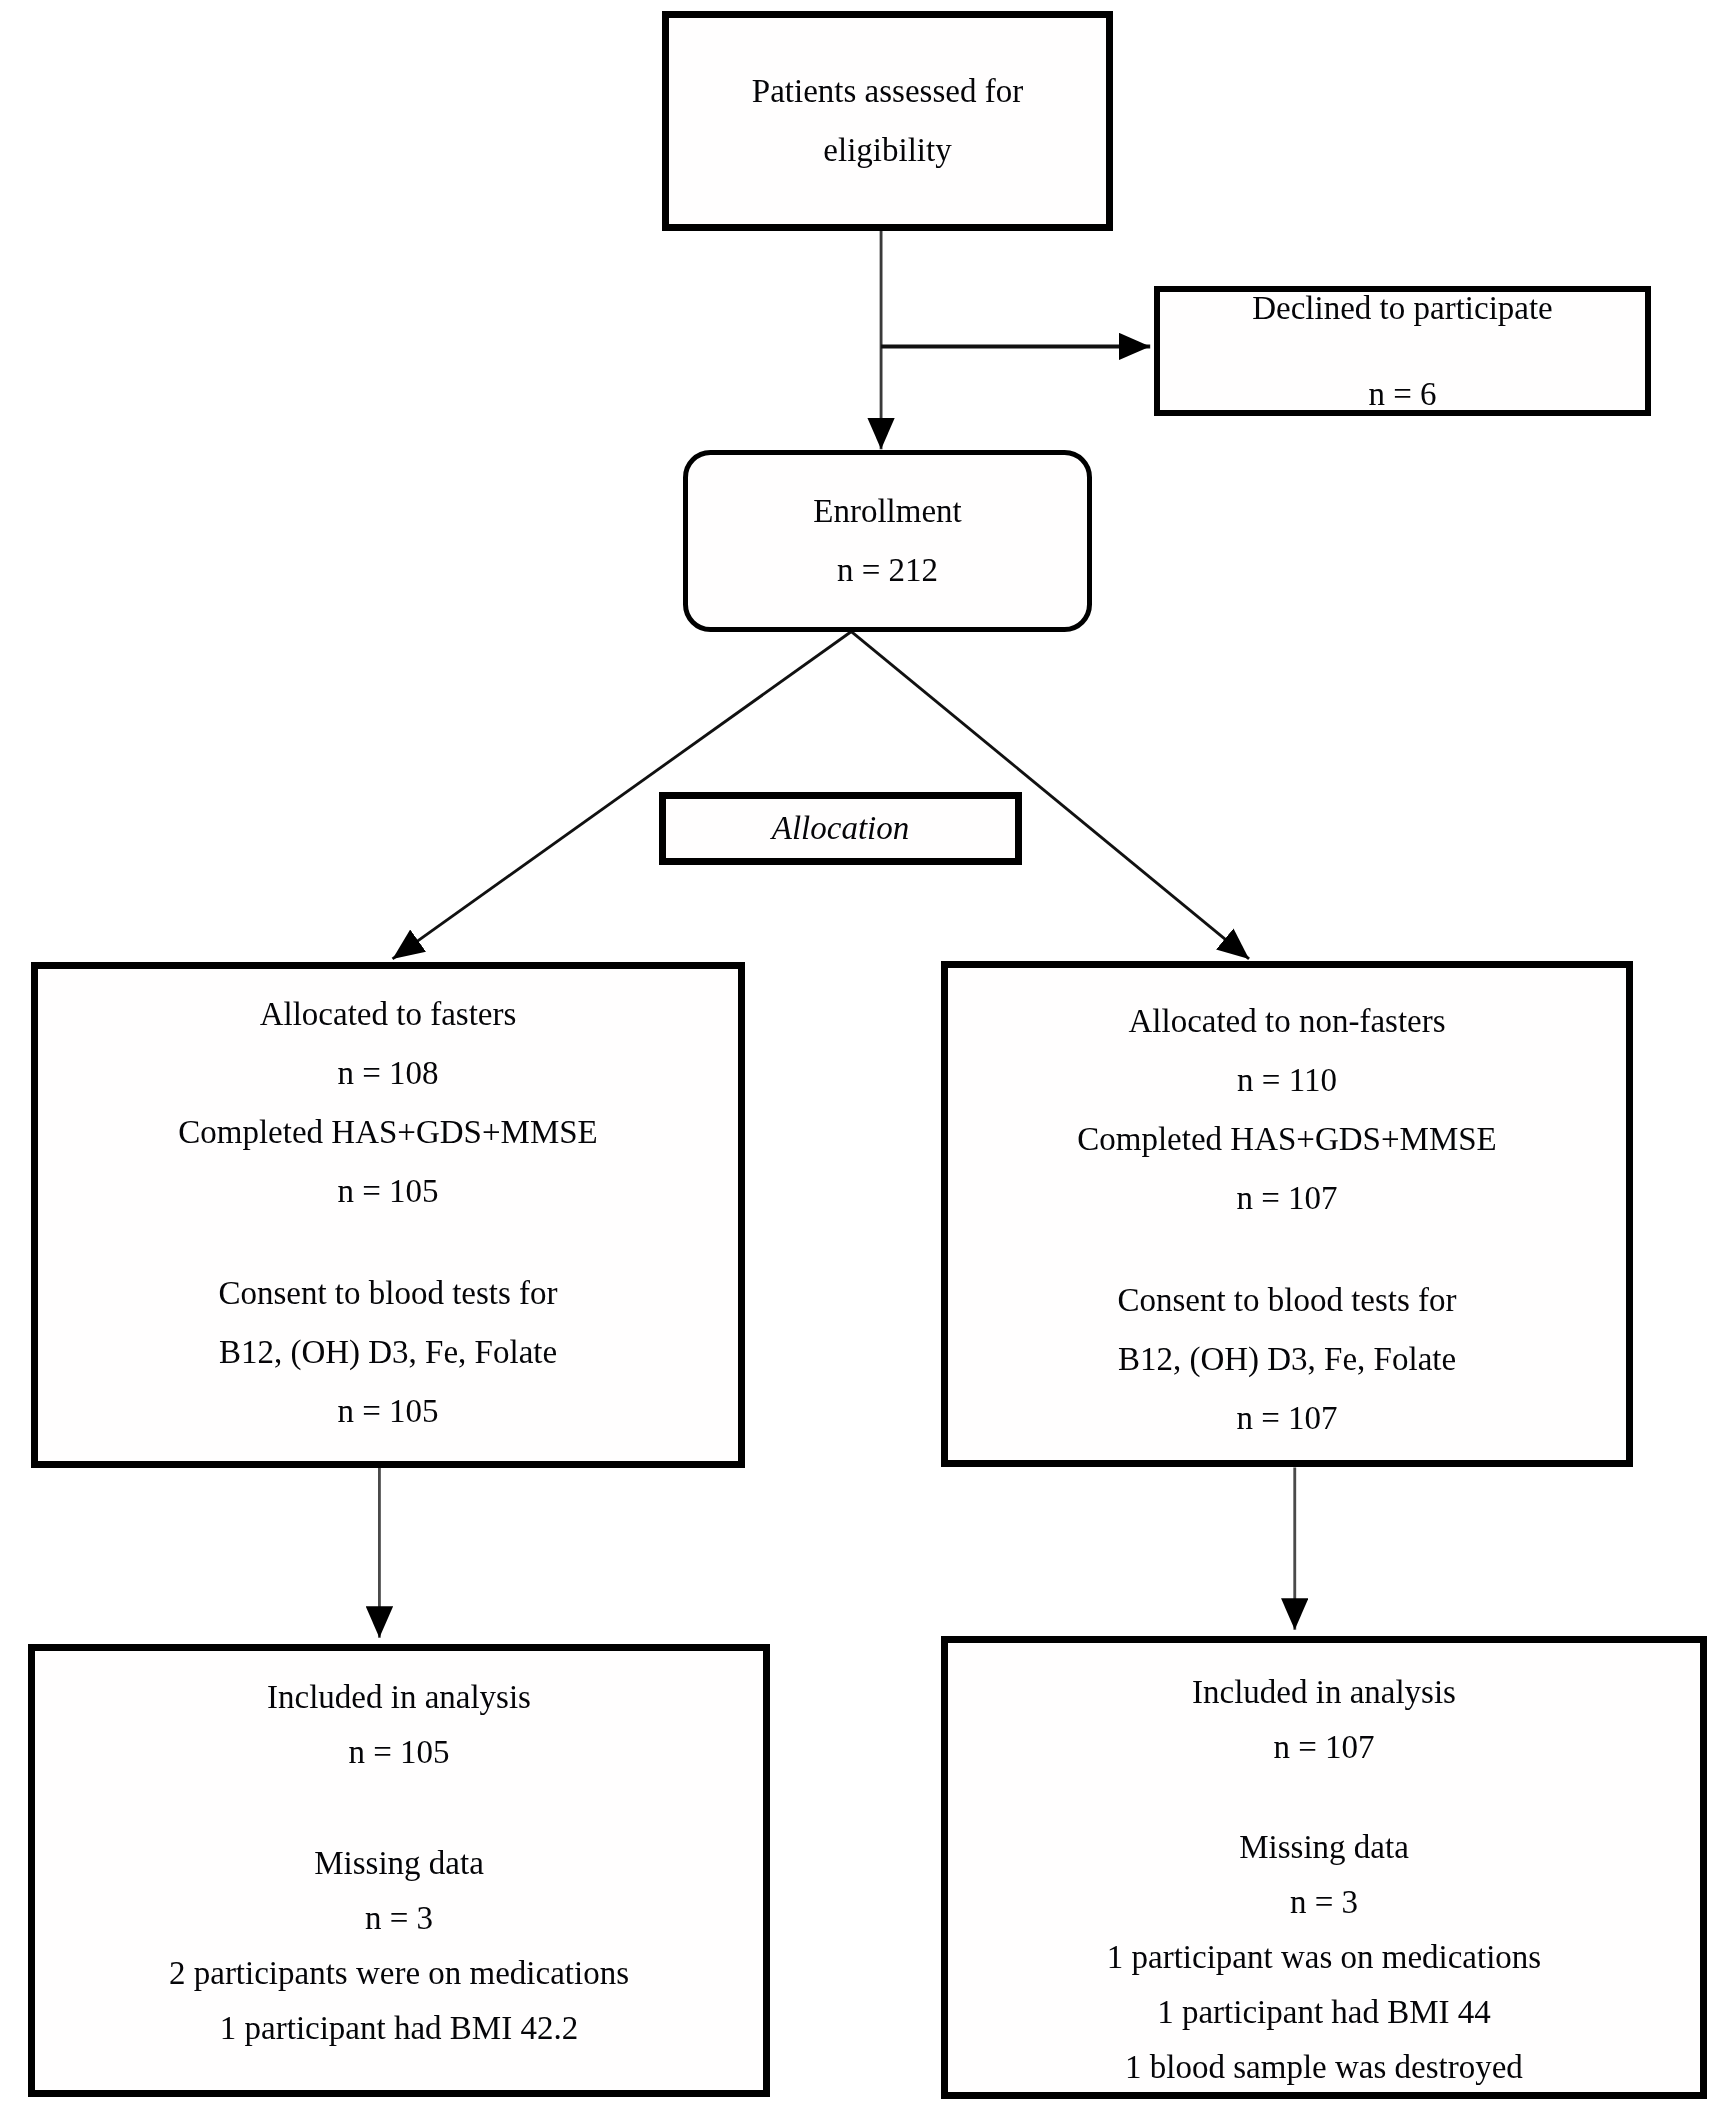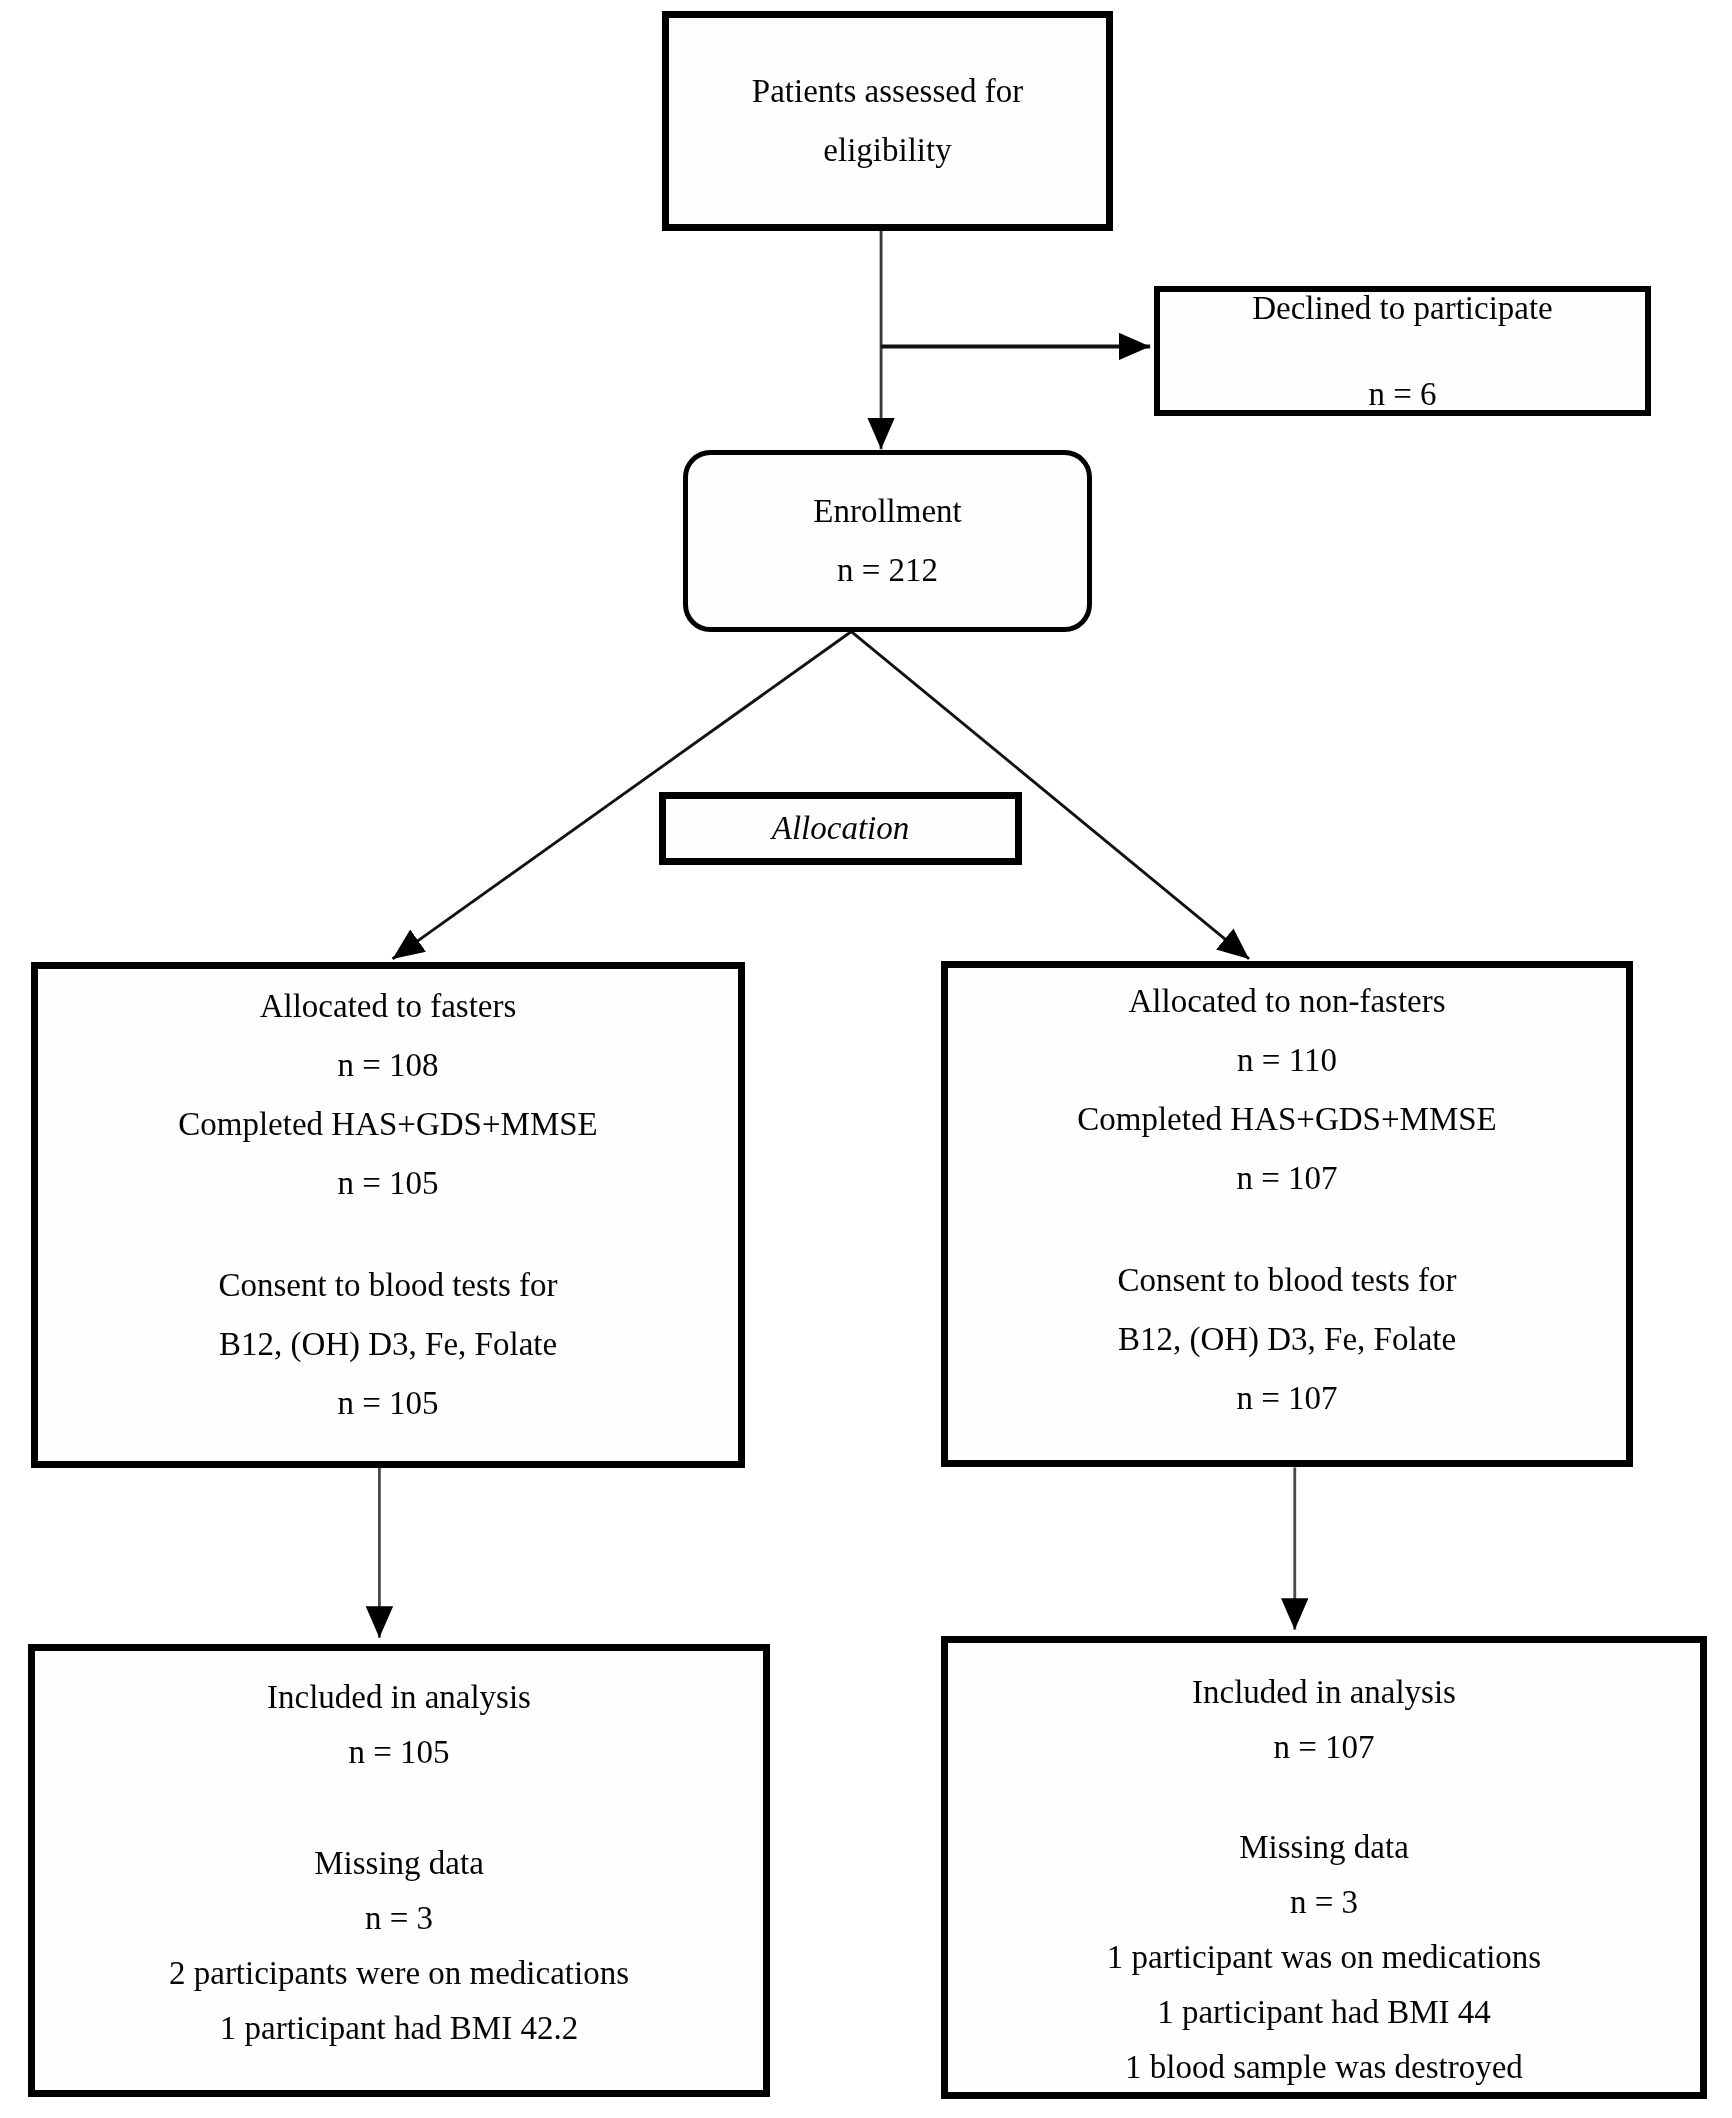--- a/index.html
+++ b/index.html
@@ -29,22 +29,22 @@
     font-size:33px;
     line-height:59px;
     color:#050508;
   }
   .bl{width:100%;white-space:nowrap;}
   
   .assessed{left:662px;top:11.4px;width:451px;height:220px;}
   .declined{left:1154px;top:286px;width:497px;height:130px;border-width:6.3px;gap:27px;}
   .enrollment{left:683px;top:450px;width:409px;height:182px;border-width:5.1px;border-radius:27.4px;}
   .allocation{left:659px;top:792px;width:363px;height:73px;font-style:italic;}
-  .fasters{left:31px;top:962px;width:714px;height:506px;justify-content:flex-start;padding-top:8px;}
-  .nonfasters{left:941px;top:961px;width:692px;height:506px;justify-content:flex-start;padding-top:4px;}
+  .fasters{left:31px;top:962px;width:714px;height:506px;justify-content:flex-start;padding-top:16px;}
+  .nonfasters{left:941px;top:961px;width:692px;height:506px;justify-content:flex-start;padding-top:24px;}
   .fanalysis{left:28px;top:1644px;width:742px;height:453px;justify-content:flex-start;padding-top:19px;line-height:55px;}
   .nfanalysis{left:941px;top:1636px;width:766px;height:463px;justify-content:flex-start;padding-top:22px;line-height:55px;}
   .gap75{margin-top:43px;}
   .gap78{margin-top:45px;}
   .gap98{margin-top:56px;}
   #arrows{
     position:absolute;
     left:0;top:0;
     width:1733px;height:2119px;
     pointer-events:none;

